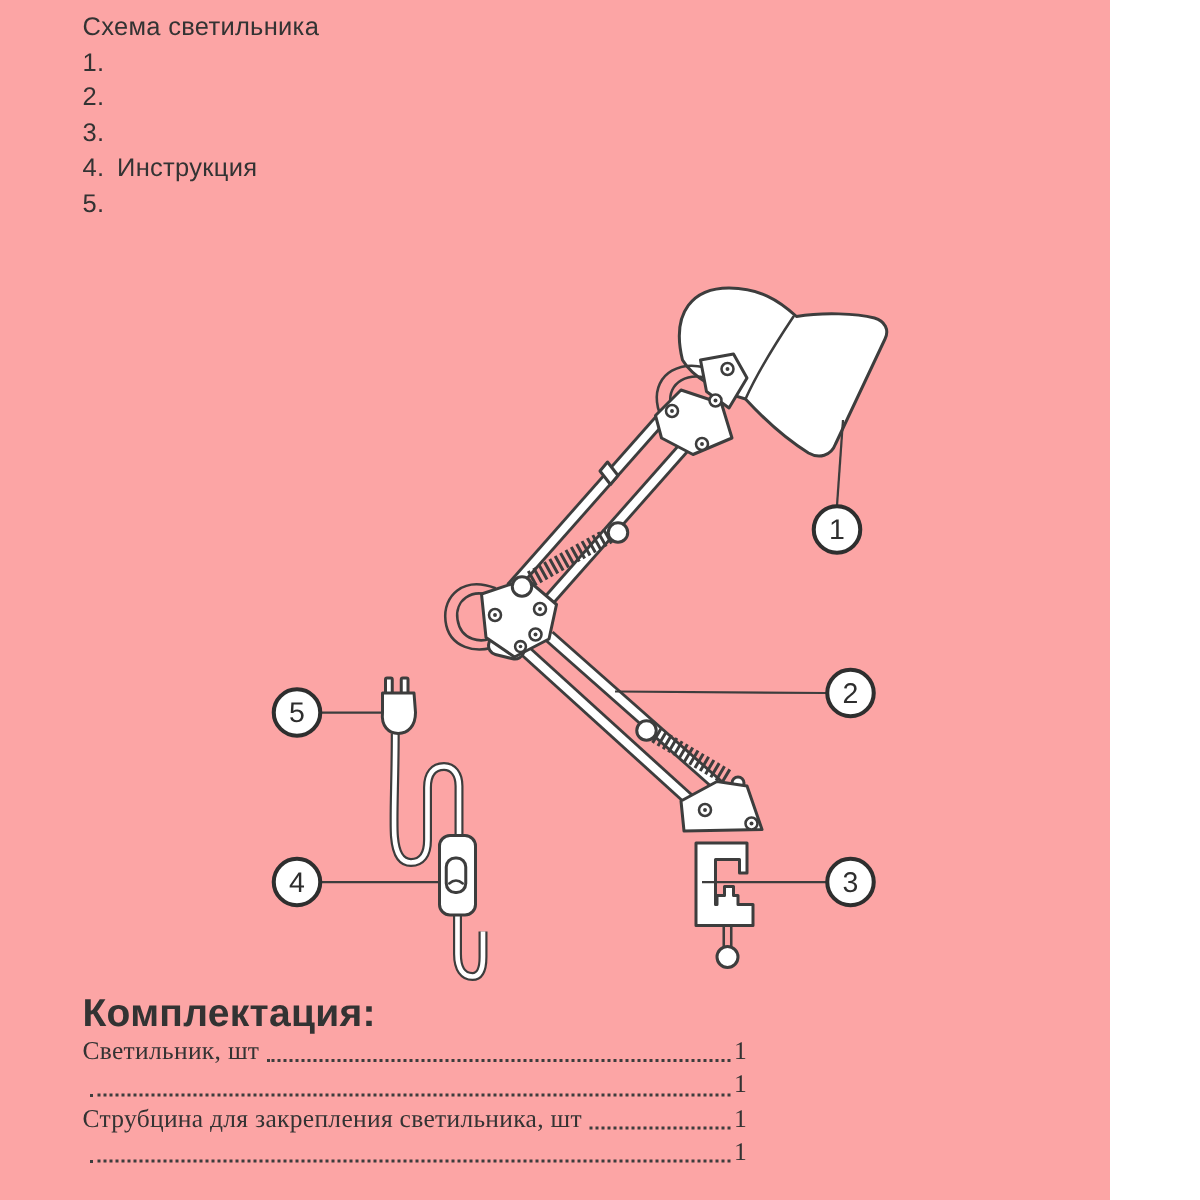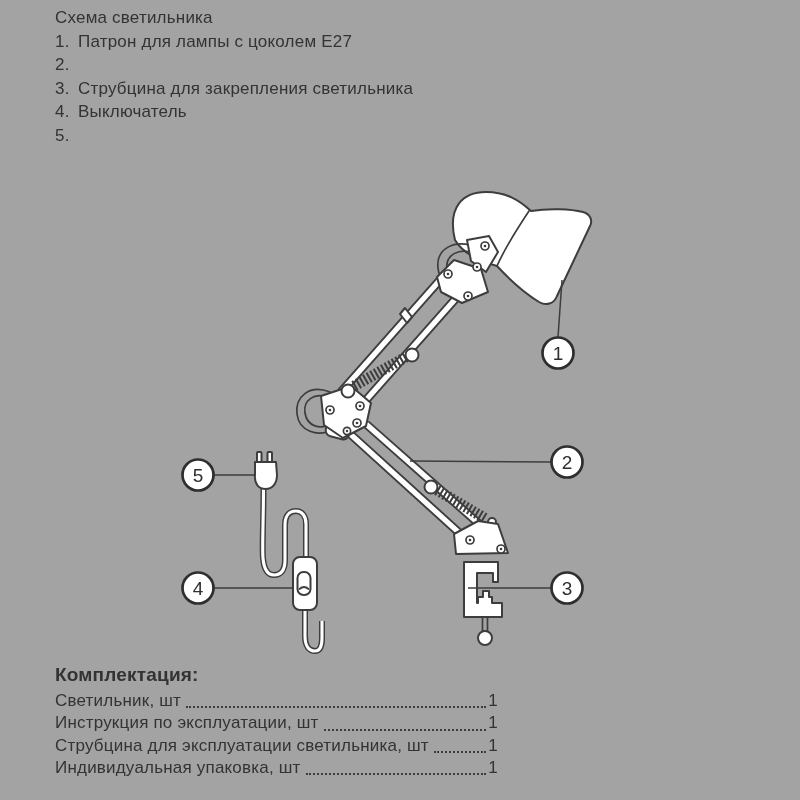--- a/index.html
+++ b/index.html
@@ -1,17 +1,17 @@
 <!DOCTYPE html>
 <html><head>
 <meta charset="utf-8">
 <style>
   html,body{margin:0;padding:0;background:#fff;}
   .page{
-    position:relative;width:800px;height:800px;background:#a3a3a3;overflow:hidden;
+    position:relative;width:740px;height:800px;background:#fca5a5;overflow:hidden;
     font-family:"Liberation Sans", sans-serif;color:#333333;
   }
   
   .schema-text{position:absolute;left:55px;top:6px;width:440px;}
   .schema-title{font-size:17px;line-height:23.5px;letter-spacing:.2px;}
   .schema-item{display:flex;font-size:17px;line-height:23.5px;letter-spacing:.2px;}
   .schema-item .num{flex:0 0 23px;}
   
   .diagram{position:absolute;left:0;top:0;width:800px;height:800px;}
   .ln{fill:none;stroke:#3d3d3d;stroke-width:2;stroke-linecap:round;stroke-linejoin:round;}
@@ -20,45 +20,43 @@
   .tube-o{fill:none;stroke:#3d3d3d;}
   .tube-i{fill:none;stroke:#ffffff;}
   .coil{fill:none;stroke:#3d3d3d;stroke-width:11;stroke-dasharray:2 2.1;}
   .screw{fill:#ffffff;stroke:#3d3d3d;stroke-width:1.7;}
   .screw-dot{fill:#3d3d3d;stroke:none;}
   .leader{fill:none;stroke:#3d3d3d;stroke-width:1.5;}
   .callout-circle{fill:#ffffff;stroke:#2e2e2e;stroke-width:2.7;}
   .callout-num{font-family:"Liberation Sans",sans-serif;font-size:19px;fill:#2e2e2e;text-anchor:middle;}
   
   .package{position:absolute;left:55px;top:662px;width:443px;}
-  .package-title{font-size:19px;font-weight:bold;line-height:26px;margin-bottom:2px;letter-spacing:.2px;}
-  .pkg-row{display:flex;align-items:flex-end;font-size:17px;line-height:22.3px;letter-spacing:.2px;}
+  .package-title{font-size:26px;font-weight:bold;line-height:26px;margin-bottom:2px;letter-spacing:.2px;}
+  .pkg-row{display:flex;align-items:flex-end;font-size:17px;line-height:22.3px;letter-spacing:.2px;font-family:Liberation Serif, serif;}
   .pkg-row .dots{flex:1;min-width:10px;border-bottom:2px dotted #3d3d3d;margin:0 2px 4px 5px;}
 </style>
 </head>
 <body>
 
 <div class="page">
 
   <div class="schema-text">
     <div class="schema-title">Схема светильника</div>
     <div class="schema-item">
       <span class="num">1.</span>
-      <span>Патрон для лампы с цоколем E27</span>
     </div>
     <div class="schema-item">
       <span class="num">2.</span>
     </div>
     <div class="schema-item">
       <span class="num">3.</span>
-      <span>Струбцина для закрепления светильника</span>
     </div>
     <div class="schema-item">
       <span class="num">4.</span>
-      <span>Выключатель</span>
+      <span>Инструкция</span>
     </div>
     <div class="schema-item">
       <span class="num">5.</span>
     </div>
   </div>
 
   <svg class="diagram" viewBox="0 0 800 800">
 
     <g>
       <path class="fw" d="M455,240 C447,207 463,192 486,192 C506,192 519,200 531,211
@@ -180,29 +178,27 @@
   </svg>
 
   <div class="package">
     <div class="package-title">Комплектация:</div>
     <div class="pkg-row">
       <span class="label">Светильник, шт</span>
       <span class="dots"></span>
       <span class="qty">1</span>
     </div>
     <div class="pkg-row">
-      <span class="label">Инструкция по эксплуатации, шт</span>
-      <span class="dots"></span>
-      <span class="qty">1</span>
-    </div>
-    <div class="pkg-row">
-      <span class="label">Струбцина для эксплуатации светильника, шт</span>
-      <span class="dots"></span>
-      <span class="qty">1</span>
-    </div>
-    <div class="pkg-row">
-      <span class="label">Индивидуальная упаковка, шт</span>
+      <span class="dots"></span>
+      <span class="qty">1</span>
+    </div>
+    <div class="pkg-row">
+      <span class="label">Струбцина для закрепления светильника, шт</span>
+      <span class="dots"></span>
+      <span class="qty">1</span>
+    </div>
+    <div class="pkg-row">
       <span class="dots"></span>
       <span class="qty">1</span>
     </div>
   </div>
 
 </div>
 
 </body></html>

